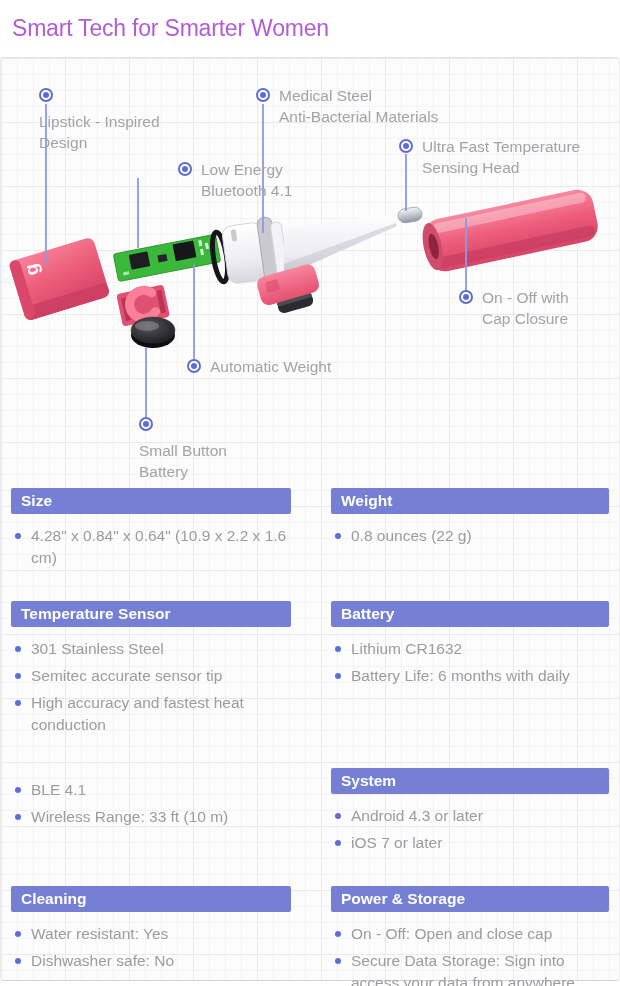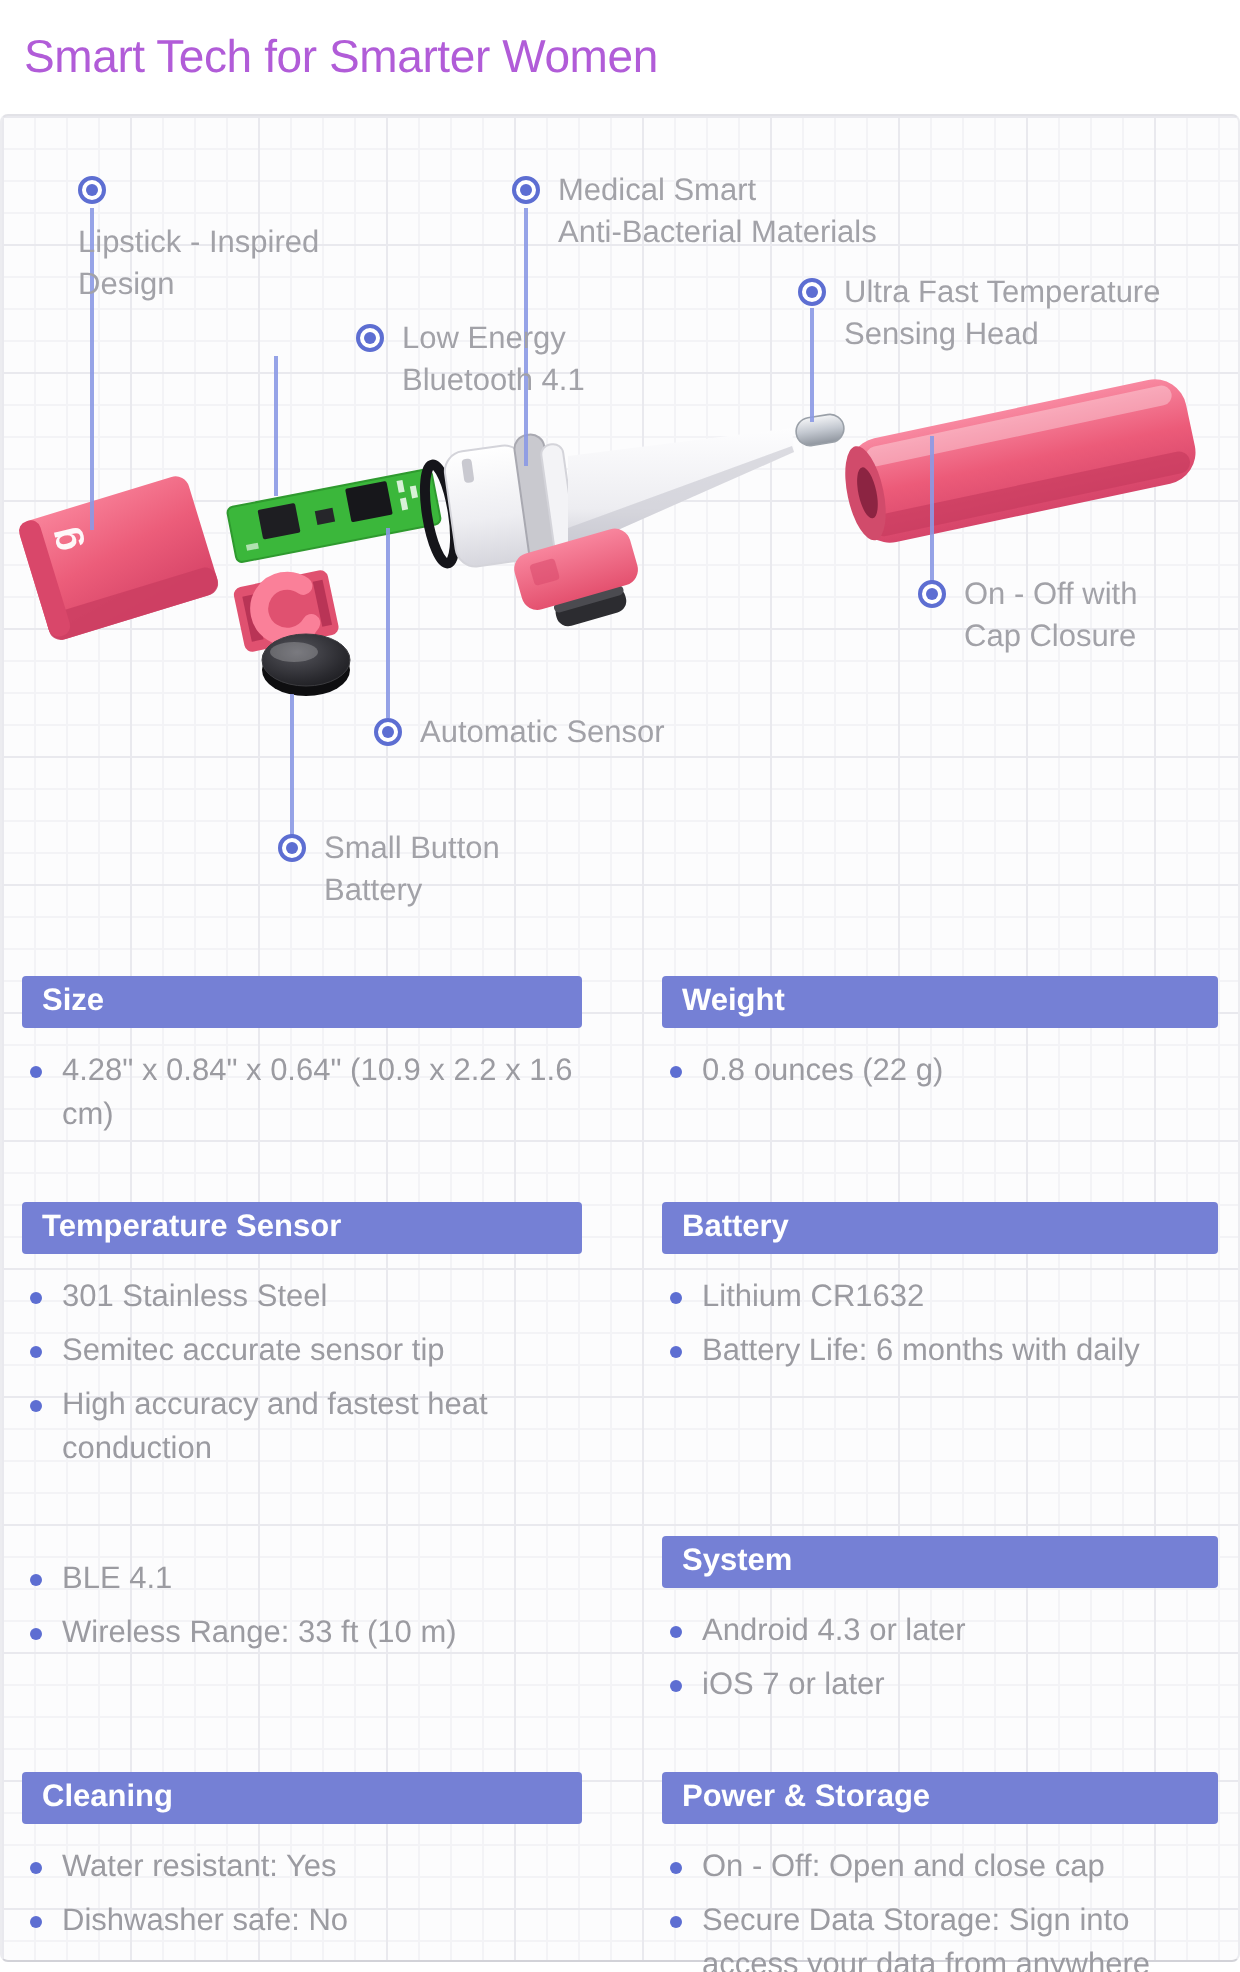--- a/index.html
+++ b/index.html
@@ -61,21 +61,21 @@
   }
   .leader { position: absolute; width: 2px; background: #8b99e4; opacity: 0.9; }
 
   
   .c-lipstick  { left: 38px;  top: 27px; flex-direction: column;  }
   .c-medical   { left: 255px; top: 27px;  }
   .c-lowenergy { left: 130px; top: 101px; margin-left: 47px; }
   .c-ultrafast { left: 398px; top: 78px;  }
   .c-onoff     { left: 458px; top: 229px; }
   .c-automatic { left: 186px; top: 298px; }
-  .c-battery   { left: 138px; top: 356px; }
+  .c-battery   { left: 138px; top: 356px; flex-direction: column; }
 
   .l-lipstick  { left: 44px;  top: 46px;  height: 161px; }
   .l-medical   { left: 261px; top: 46px;  height: 129px; }
   .l-lowenergy { left: 136px; top: 120px; height: 70px;  }
   .l-ultrafast { left: 404px; top: 96px;  height: 57px;  }
   .l-onoff     { left: 464px; top: 160px; height: 73px;  }
   .l-automatic { left: 192px; top: 206px; height: 95px;  }
   .l-battery   { left: 144px; top: 289px; height: 71px;  }
 
   
@@ -217,41 +217,41 @@
     <div class="leader l-automatic"></div>
     <div class="leader l-battery"></div>
 
     <div class="callout c-lipstick">
       <span class="callout-marker"></span>
       <div class="callout-text">Lipstick - Inspired
 Design</div>
     </div>
     <div class="callout c-medical">
       <span class="callout-marker"></span>
-      <div class="callout-text">Medical Smart
+      <div class="callout-text">Medical Steel
 Anti-Bacterial Materials</div>
     </div>
     <div class="callout c-lowenergy">
       <span class="callout-marker"></span>
       <div class="callout-text">Low Energy
 Bluetooth 4.1</div>
     </div>
     <div class="callout c-ultrafast">
       <span class="callout-marker"></span>
       <div class="callout-text">Ultra Fast Temperature
 Sensing Head</div>
     </div>
     <div class="callout c-onoff">
       <span class="callout-marker"></span>
       <div class="callout-text">On - Off with
 Cap Closure</div>
     </div>
     <div class="callout c-automatic">
       <span class="callout-marker"></span>
-      <div class="callout-text">Automatic Sensor</div>
+      <div class="callout-text">Automatic Weight</div>
     </div>
     <div class="callout c-battery">
       <span class="callout-marker"></span>
       <div class="callout-text">Small Button
 Battery</div>
     </div>
   </div>
 
   <div class="spec-grid">
 

